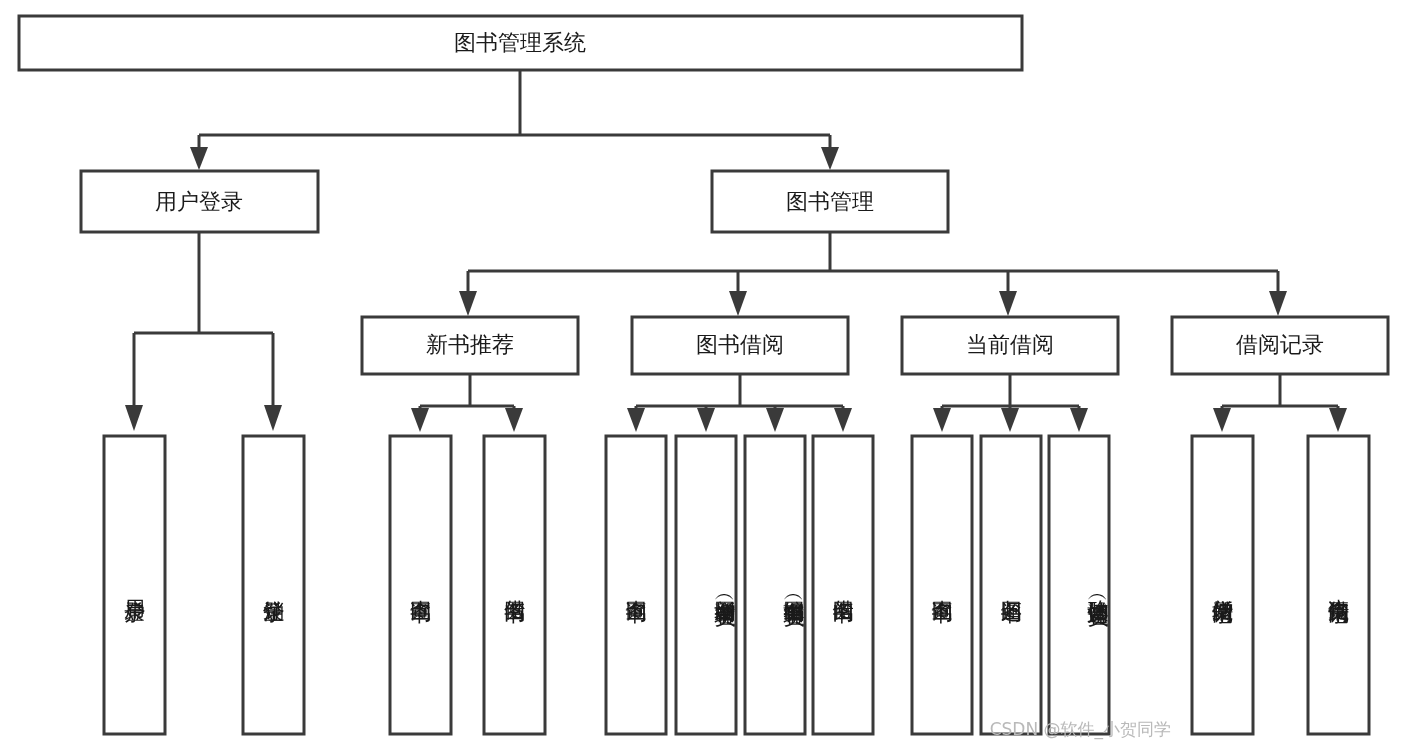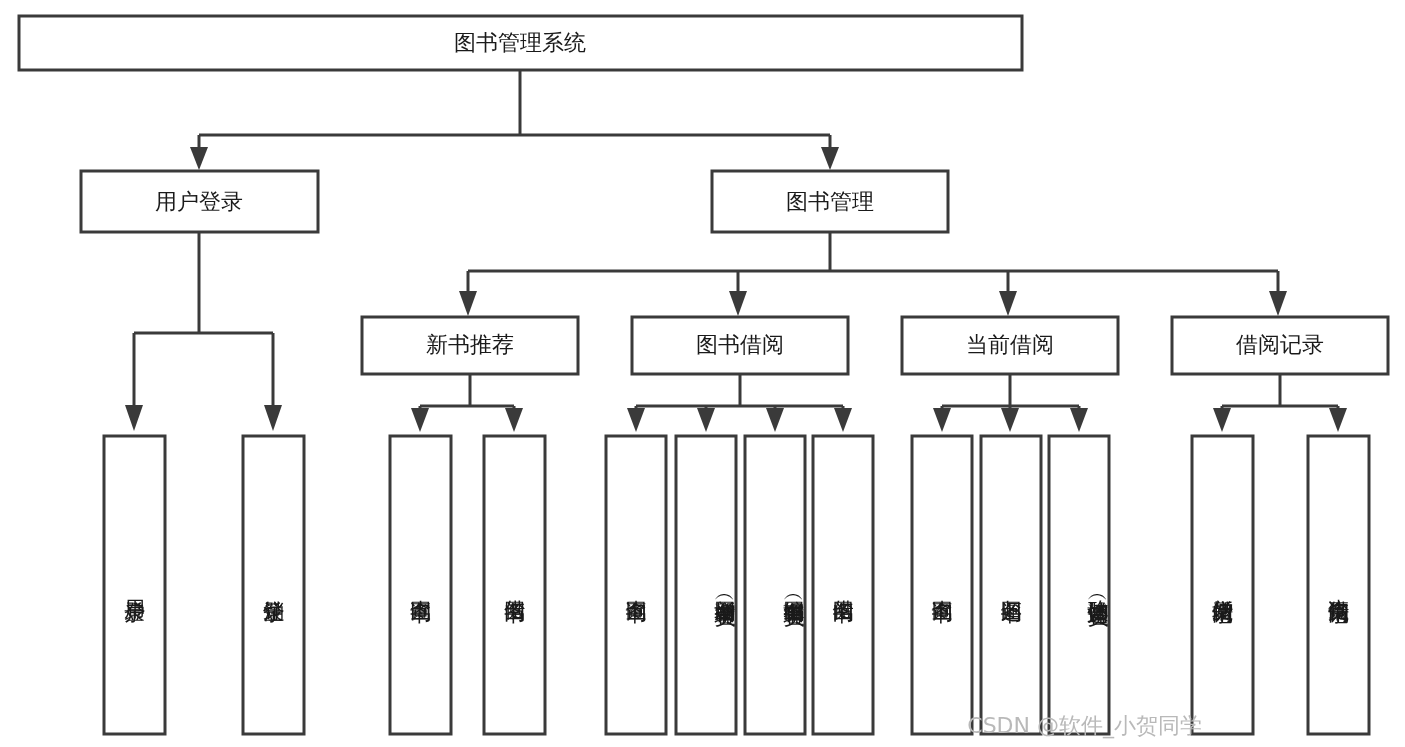--- a/index.html
+++ b/index.html
@@ -12,21 +12,20 @@
     font-family: "DejaVu Sans", "Liberation Sans", sans-serif;
     width: 1405px;
     height: 747px;
     overflow: hidden;
   }
   #diagram-root {
     position: relative;
     width: 1181px;
     height: 747px;
     background: #ffffff;
-    padding-left: 31px;
   }
   svg#flow-svg {
     position: absolute;
     top: 0;
     left: 0;
     width: 1405px;
     height: 747px;
     display: block;
   }
   .node-box {
@@ -64,21 +63,21 @@
     color: #1a1a1a;
     letter-spacing: 1px;
     white-space: nowrap;
     pointer-events: none;
   }
   .watermark {
     position: absolute;
     right: 10px;
     bottom: 6px;
     font-family: "DejaVu Sans", "Liberation Sans", sans-serif;
-    font-size: 22px;
+    font-size: 17px;
     color: #b9b9b9;
     white-space: nowrap;
     user-select: none;
   }
 </style>
 </head>
 <body>
 
 <div id="diagram-root">
 

